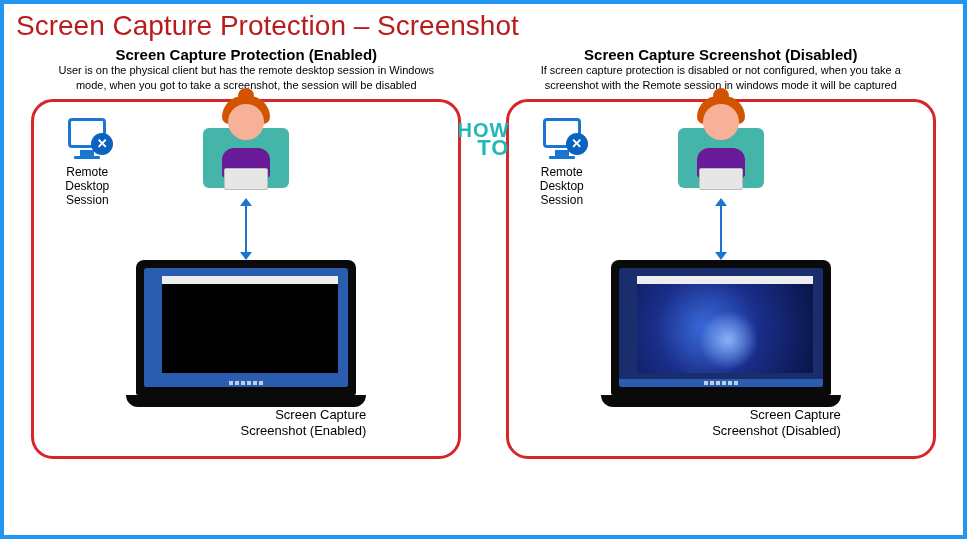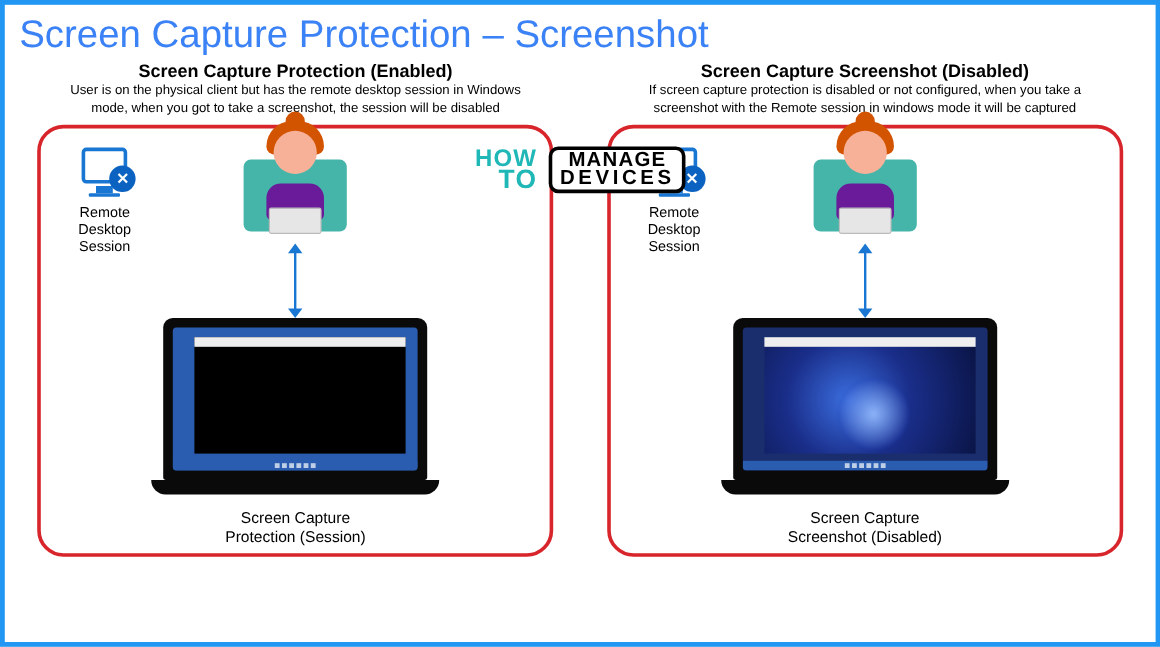--- a/index.html
+++ b/index.html
@@ -6,24 +6,24 @@
   body {
     width: 967px;
     height: 539px;
     font-family: "Segoe UI", Arial, sans-serif;
     background: #fff;
     border: 4px solid #2196F3;
     position: relative;
     overflow: hidden;
   }
   .title {
-    font-size: 32px;
+    font-size: 28px;
     font-weight: 300;
     padding: 6px 12px 4px 12px;
-    color: #3b82f6;
+    color: #b91c1c;
   }
   .columns {
     display: flex;
     padding: 0 20px;
     gap: 30px;
     height: 460px;
   }
   .col {
     flex: 1;
     display: flex;
@@ -231,23 +231,23 @@
     display:block; width:4px; height:4px; background:#fff; opacity:.7;
   }
   .laptop-base {
     width: 240px;
     height: 12px;
     background: #0a0a0a;
     border-radius: 0 0 14px 14px;
     margin: 0 auto;
   }
   .laptop-caption {
-    text-align: center;
+    text-align: right;
     font-size: 13px;
-    margin-top: 12px;
+    margin-top: 0;
     line-height: 1.25;
   }
 
   .watermark {
     position: absolute;
     top: 118px;
     left: 50%;
     transform: translateX(-50%);
     display: flex;
     align-items: center;
@@ -336,21 +336,21 @@
                 <i></i>
                 <i></i>
                 <i></i>
                 <i></i>
               </div>
           </div>
         </div>
         <div class="laptop-base"></div>
         <div class="laptop-caption">
           <div>Screen Capture</div>
-          <div>Protection (Session)</div>
+          <div>Screenshot (Enabled)</div>
         </div>
       </div>
     </div>
   </div>
 
   <div class="col">
     <div class="col-title">Screen Capture Screenshot (Disabled)</div>
     <div class="col-desc">If screen capture protection is disabled or not configured, when you take a screenshot with the Remote session in windows mode it will be captured</div>
 
     <div class="panel">
@@ -404,17 +404,13 @@
     </div>
   </div>
 
 </div>
 
 <div class="watermark">
   <div class="wm-left">
     <div class="wm-how">HOW</div>
     <div class="wm-to">TO</div>
   </div>
-  <div class="wm-box">
-    <div class="wm-manage">MANAGE</div>
-    <div class="wm-devices">DEVICES</div>
-  </div>
 </div>
 
 </body></html>

